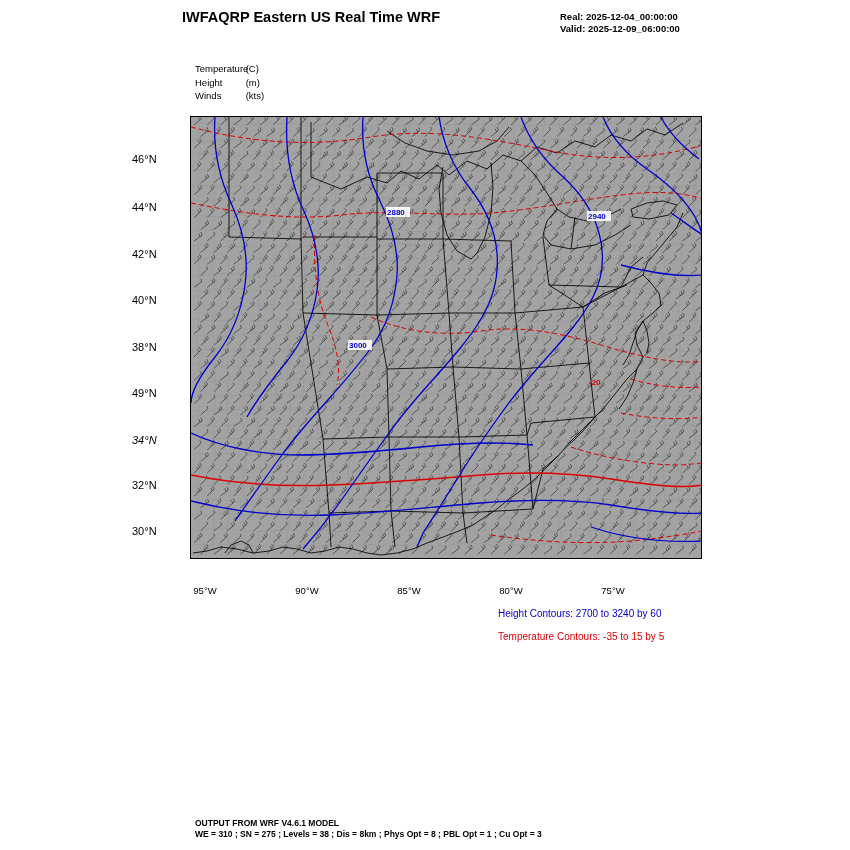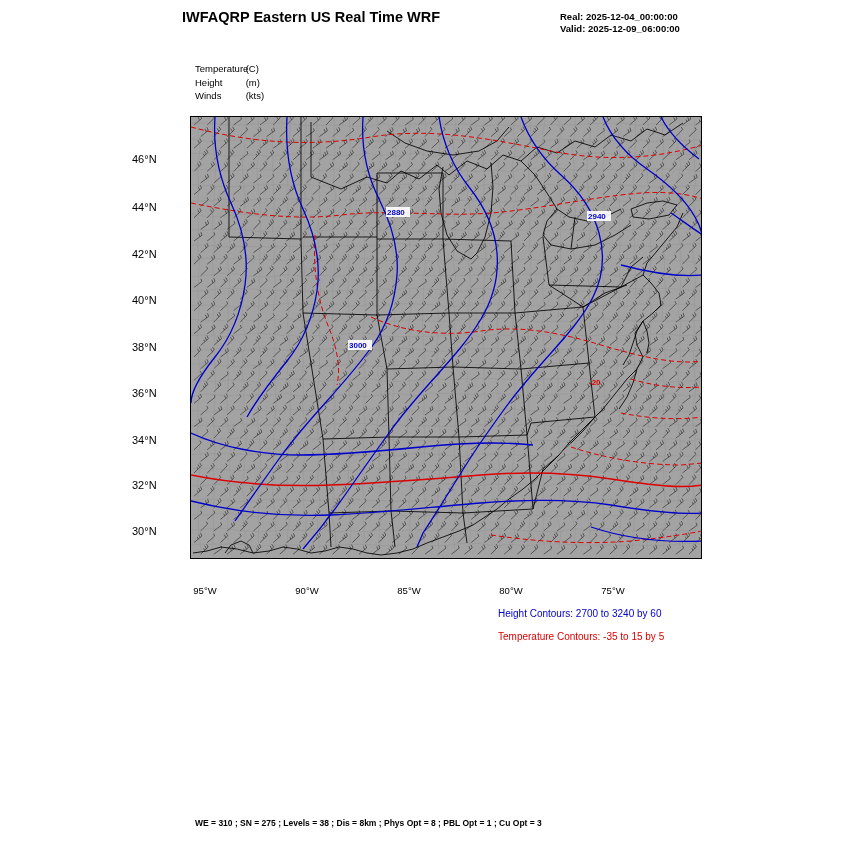--- a/index.html
+++ b/index.html
@@ -1826,29 +1826,30 @@
       </g>
     </g>
   </svg>
 </div>
 
 <div class="abs ytick" style="left:132px; top:153px;">46°N</div>
 <div class="abs ytick" style="left:132px; top:201px;">44°N</div>
 <div class="abs ytick" style="left:132px; top:248px;">42°N</div>
 <div class="abs ytick" style="left:132px; top:294px;">40°N</div>
 <div class="abs ytick" style="left:132px; top:341px;">38°N</div>
-<div class="abs ytick" style="left:132px; top:387px;">36°N</div>
-<div class="abs ytick" style="left:132px; top:434px;">34°N</div>
+<div class="abs ytick" style="left:132px; top:387px;">49°N</div>
+<div class="abs ytick" style="left:132px; top:434px;font-style:italic;">34°N</div>
 <div class="abs ytick" style="left:132px; top:479px;">32°N</div>
 <div class="abs ytick" style="left:132px; top:525px;">30°N</div>
 
 <div class="abs xtick" style="left:179px; top:585px;">95°W</div>
 <div class="abs xtick" style="left:281px; top:585px;">90°W</div>
 <div class="abs xtick" style="left:383px; top:585px;">85°W</div>
 <div class="abs xtick" style="left:485px; top:585px;">80°W</div>
 <div class="abs xtick" style="left:587px; top:585px;">75°W</div>
 
 <div class="abs" id="legend-height">Height Contours: 2700 to 3240 by 60</div>
 <div class="abs" id="legend-temp">Temperature Contours: -35 to 15 by 5</div>
 
 <div class="abs" id="footer">
+  <div>OUTPUT FROM WRF V4.6.1 MODEL</div>
   <div>WE = 310 ; SN = 275 ; Levels = 38 ; Dis = 8km ; Phys Opt = 8 ; PBL Opt = 1 ; Cu Opt = 3</div>
 </div>
 
 </body></html>

